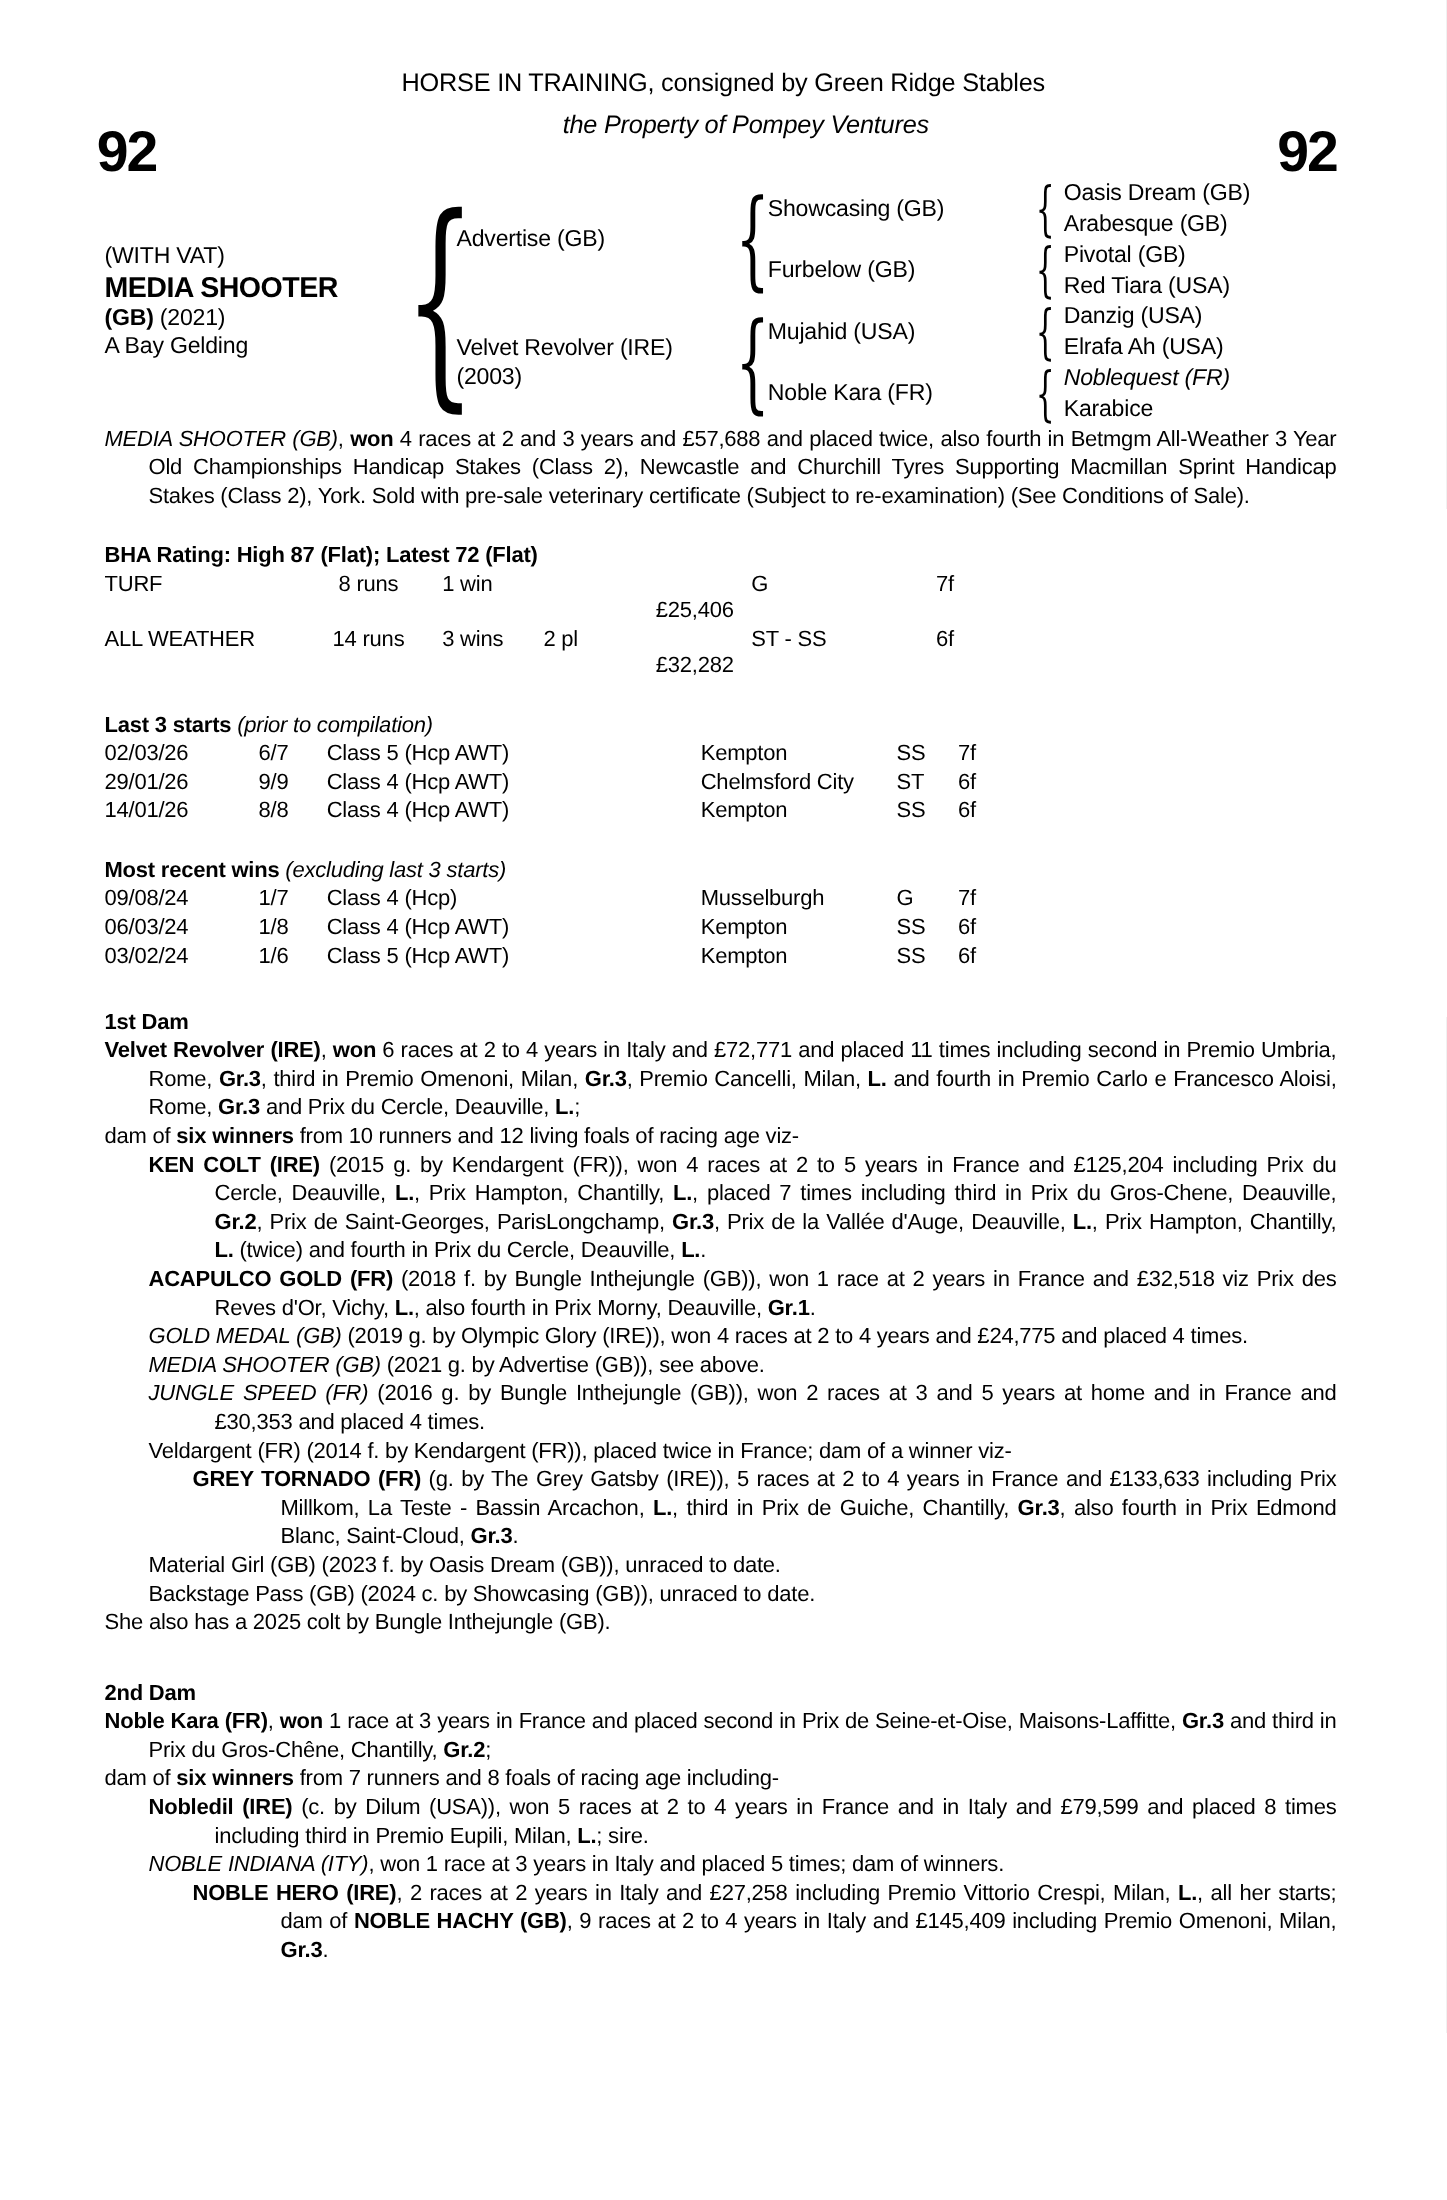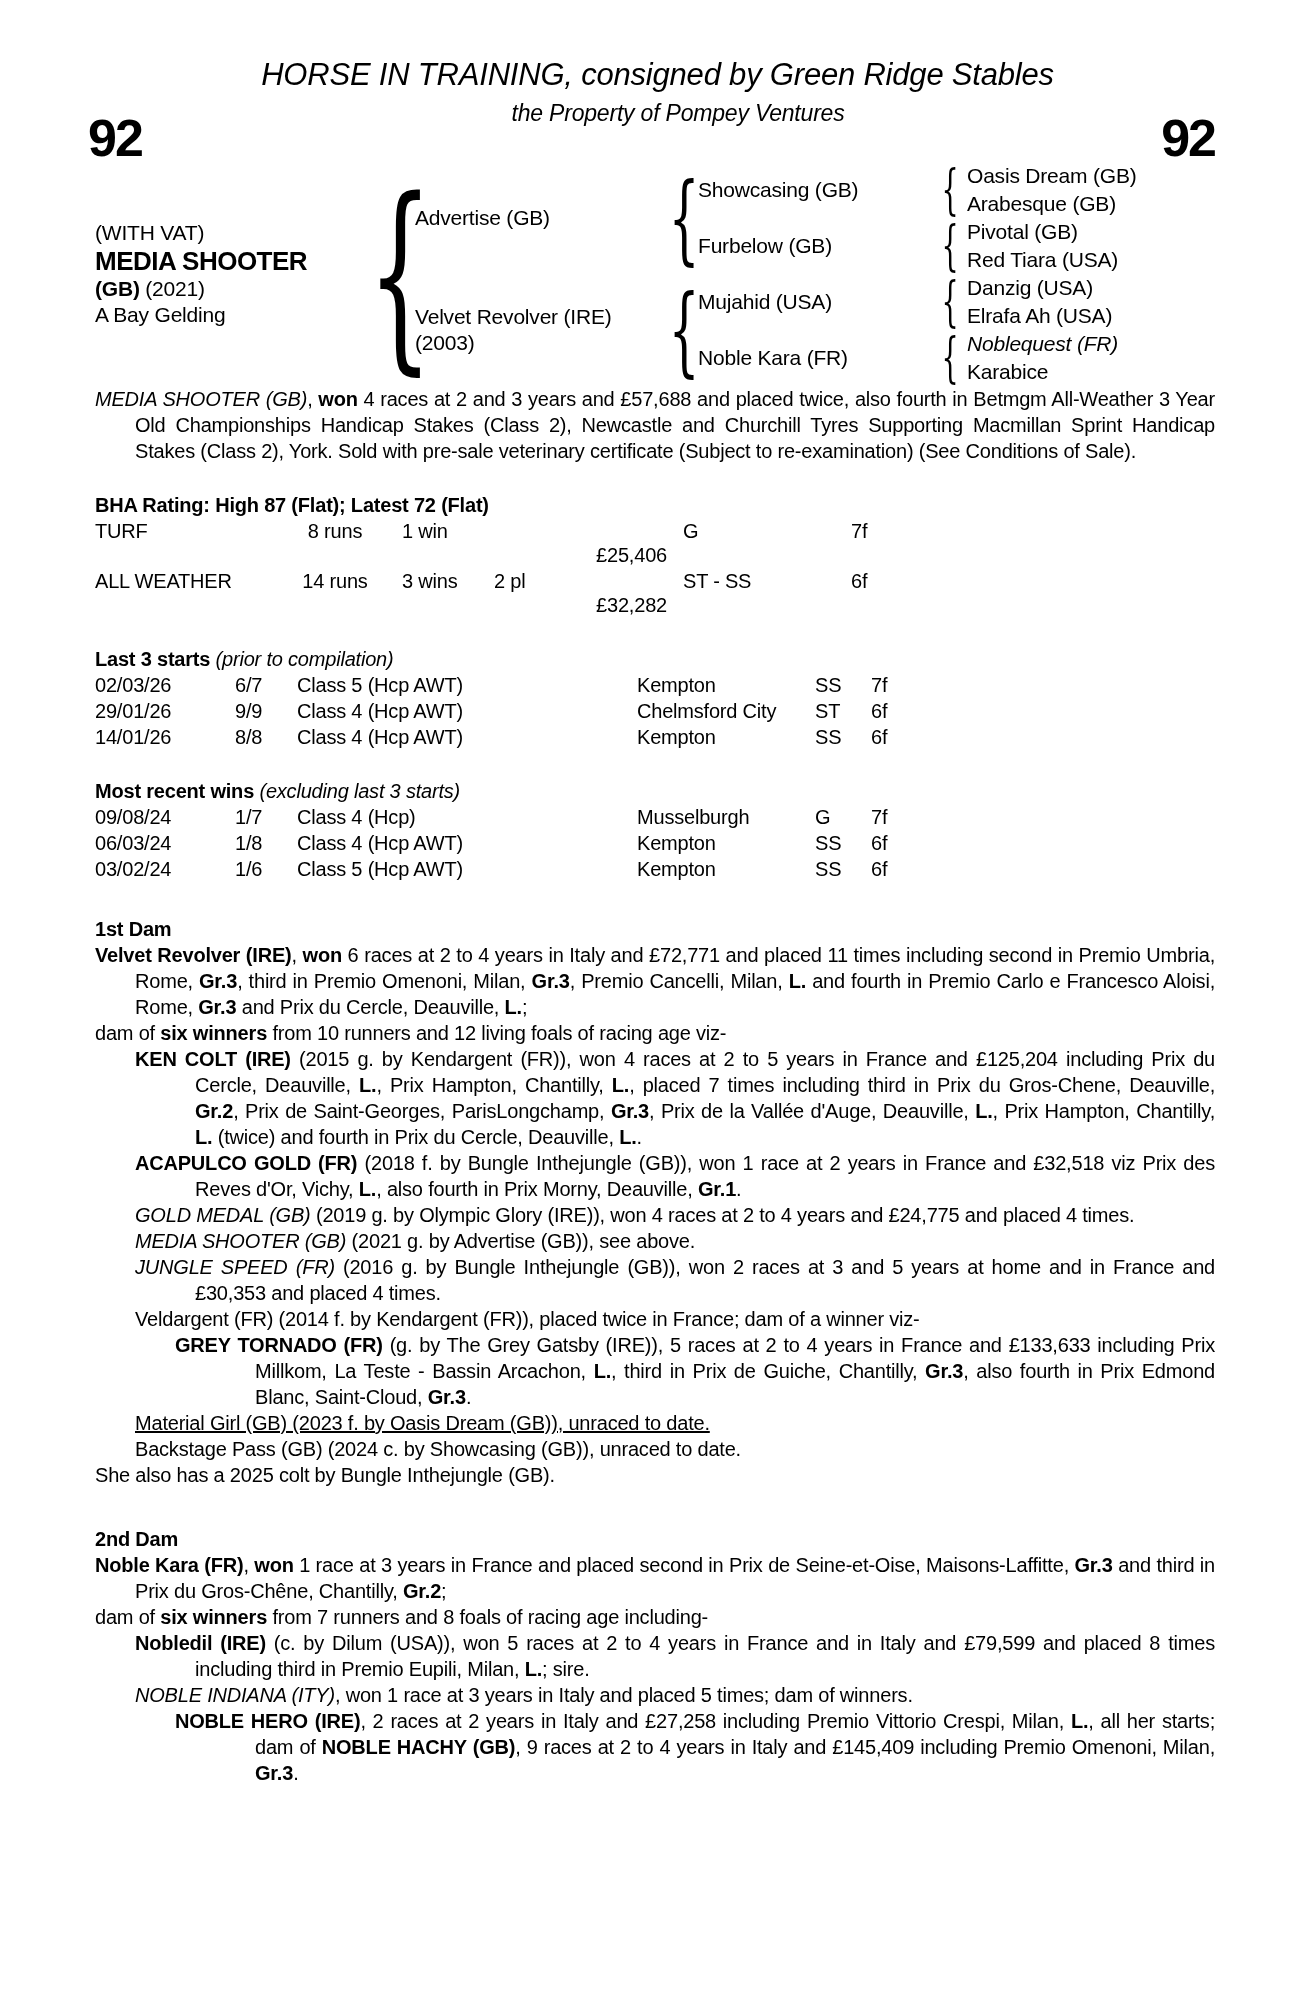--- a/index.html
+++ b/index.html
@@ -8,21 +8,21 @@
     background:#ffffff;color:#000;
     font-family:"Liberation Sans",sans-serif;
     font-size:20px;line-height:26px;letter-spacing:-0.2px;
     overflow:hidden;
   }
   .b{font-weight:bold;}
   .i{font-style:italic;}
 
   
   .header{position:relative;text-align:center;padding-top:60px;}
-  .consign-line{font-style:italic;font-size:31px;line-height:30px;}
+  .consign-line{font-size:23px;line-height:30px;}
   .property-line{font-style:italic;font-size:23px;line-height:30px;margin-top:8px;padding-left:41px;}
   .lot{position:absolute;top:112px;font-weight:bold;font-size:52px;line-height:52px;letter-spacing:-2px;}
   .lot-left{left:88px;}
   .lot-right{right:100px;}
 
   
   .pedigree{
     margin:34px 100px 0 95px;
     display:grid;
     grid-template-columns:290px 30px 255px 28px 235px 34px 1fr;
@@ -202,21 +202,21 @@
       <div class="sec-head">1st Dam</div>
       <p class="para hang1" style="margin: 0px;"><span class="b">Velvet Revolver (IRE)</span><span>, </span><span class="b">won</span><span> 6 races at 2 to 4 years in Italy and £72,771 and placed 11 times including second in Premio Umbria, Rome, </span><span class="b">Gr.3</span><span>, third in Premio Omenoni, Milan, </span><span class="b">Gr.3</span><span>, Premio Cancelli, Milan, </span><span class="b">L.</span><span> and fourth in Premio Carlo e Francesco Aloisi, Rome, </span><span class="b">Gr.3</span><span> and Prix du Cercle, Deauville, </span><span class="b">L.</span><span>;</span></p>
       <p class="para" style="margin: 0px;"><span>dam of </span><span class="b">six winners</span><span> from 10 runners and 12 living foals of racing age viz-</span></p>
       <p class="para prog" style="margin: 0px;"><span class="b">KEN COLT (IRE)</span><span> (2015 g. by Kendargent (FR)), won 4 races at 2 to 5 years in France and £125,204 including Prix du Cercle, Deauville, </span><span class="b">L.</span><span>, Prix Hampton, Chantilly, </span><span class="b">L.</span><span>, placed 7 times including third in Prix du Gros-Chene, Deauville, </span><span class="b">Gr.2</span><span>, Prix de Saint-Georges, ParisLongchamp, </span><span class="b">Gr.3</span><span>, Prix de la Vallée d'Auge, Deauville, </span><span class="b">L.</span><span>, Prix Hampton, Chantilly, </span><span class="b">L.</span><span> (twice) and fourth in Prix du Cercle, Deauville, </span><span class="b">L.</span><span>.</span></p>
       <p class="para prog" style="margin: 0px;"><span class="b">ACAPULCO GOLD (FR)</span><span> (2018 f. by Bungle Inthejungle (GB)), won 1 race at 2 years in France and £32,518 viz Prix des Reves d'Or, Vichy, </span><span class="b">L.</span><span>, also fourth in Prix Morny, Deauville, </span><span class="b">Gr.1</span><span>.</span></p>
       <p class="para prog" style="margin: 0px;"><span class="i">GOLD MEDAL (GB)</span><span> (2019 g. by Olympic Glory (IRE)), won 4 races at 2 to 4 years and £24,775 and placed 4 times.</span></p>
       <p class="para prog" style="margin: 0px;"><span class="i">MEDIA SHOOTER (GB)</span><span> (2021 g. by Advertise (GB)), see above.</span></p>
       <p class="para prog" style="margin: 0px;"><span class="i">JUNGLE SPEED (FR)</span><span> (2016 g. by Bungle Inthejungle (GB)), won 2 races at 3 and 5 years at home and in France and £30,353 and placed 4 times.</span></p>
       <p class="para prog" style="margin: 0px;"><span>Veldargent (FR) (2014 f. by Kendargent (FR)), placed twice in France; dam of a winner viz-</span></p>
       <p class="para prog2" style="margin: 0px;"><span class="b">GREY TORNADO (FR)</span><span> (g. by The Grey Gatsby (IRE)), 5 races at 2 to 4 years in France and £133,633 including Prix Millkom, La Teste - Bassin Arcachon, </span><span class="b">L.</span><span>, third in Prix de Guiche, Chantilly, </span><span class="b">Gr.3</span><span>, also fourth in Prix Edmond Blanc, Saint-Cloud, </span><span class="b">Gr.3</span><span>.</span></p>
-      <p class="para prog" style="margin: 0px; text-decoration: underline;"><span>Material Girl (GB) (2023 f. by Oasis Dream (GB)), unraced to date.</span></p>
+      <p class="para prog" style="margin: 0px;"><span>Material Girl (GB) (2023 f. by Oasis Dream (GB)), unraced to date.</span></p>
       <p class="para prog" style="margin: 0px;"><span>Backstage Pass (GB) (2024 c. by Showcasing (GB)), unraced to date.</span></p>
       <p class="para" style="margin: 0px;"><span>She also has a 2025 colt by Bungle Inthejungle (GB).</span></p>
     </div>
 
     <div class="dam2-section">
       <div class="sec-head">2nd Dam</div>
       <p class="para hang1" style="margin: 0px;"><span class="b">Noble Kara (FR)</span><span>, </span><span class="b">won</span><span> 1 race at 3 years in France and placed second in Prix de Seine-et-Oise, Maisons-Laffitte, </span><span class="b">Gr.3</span><span> and third in Prix du Gros-Chêne, Chantilly, </span><span class="b">Gr.2</span><span>;</span></p>
       <p class="para" style="margin: 0px;"><span>dam of </span><span class="b">six winners</span><span> from 7 runners and 8 foals of racing age including-</span></p>
       <p class="para prog" style="margin: 0px;"><span class="b">Nobledil (IRE)</span><span> (c. by Dilum (USA)), won 5 races at 2 to 4 years in France and in Italy and £79,599 and placed 8 times including third in Premio Eupili, Milan, </span><span class="b">L.</span><span>; sire.</span></p>
       <p class="para prog" style="margin: 0px;"><span class="i">NOBLE INDIANA (ITY)</span><span>, won 1 race at 3 years in Italy and placed 5 times; dam of winners.</span></p>

